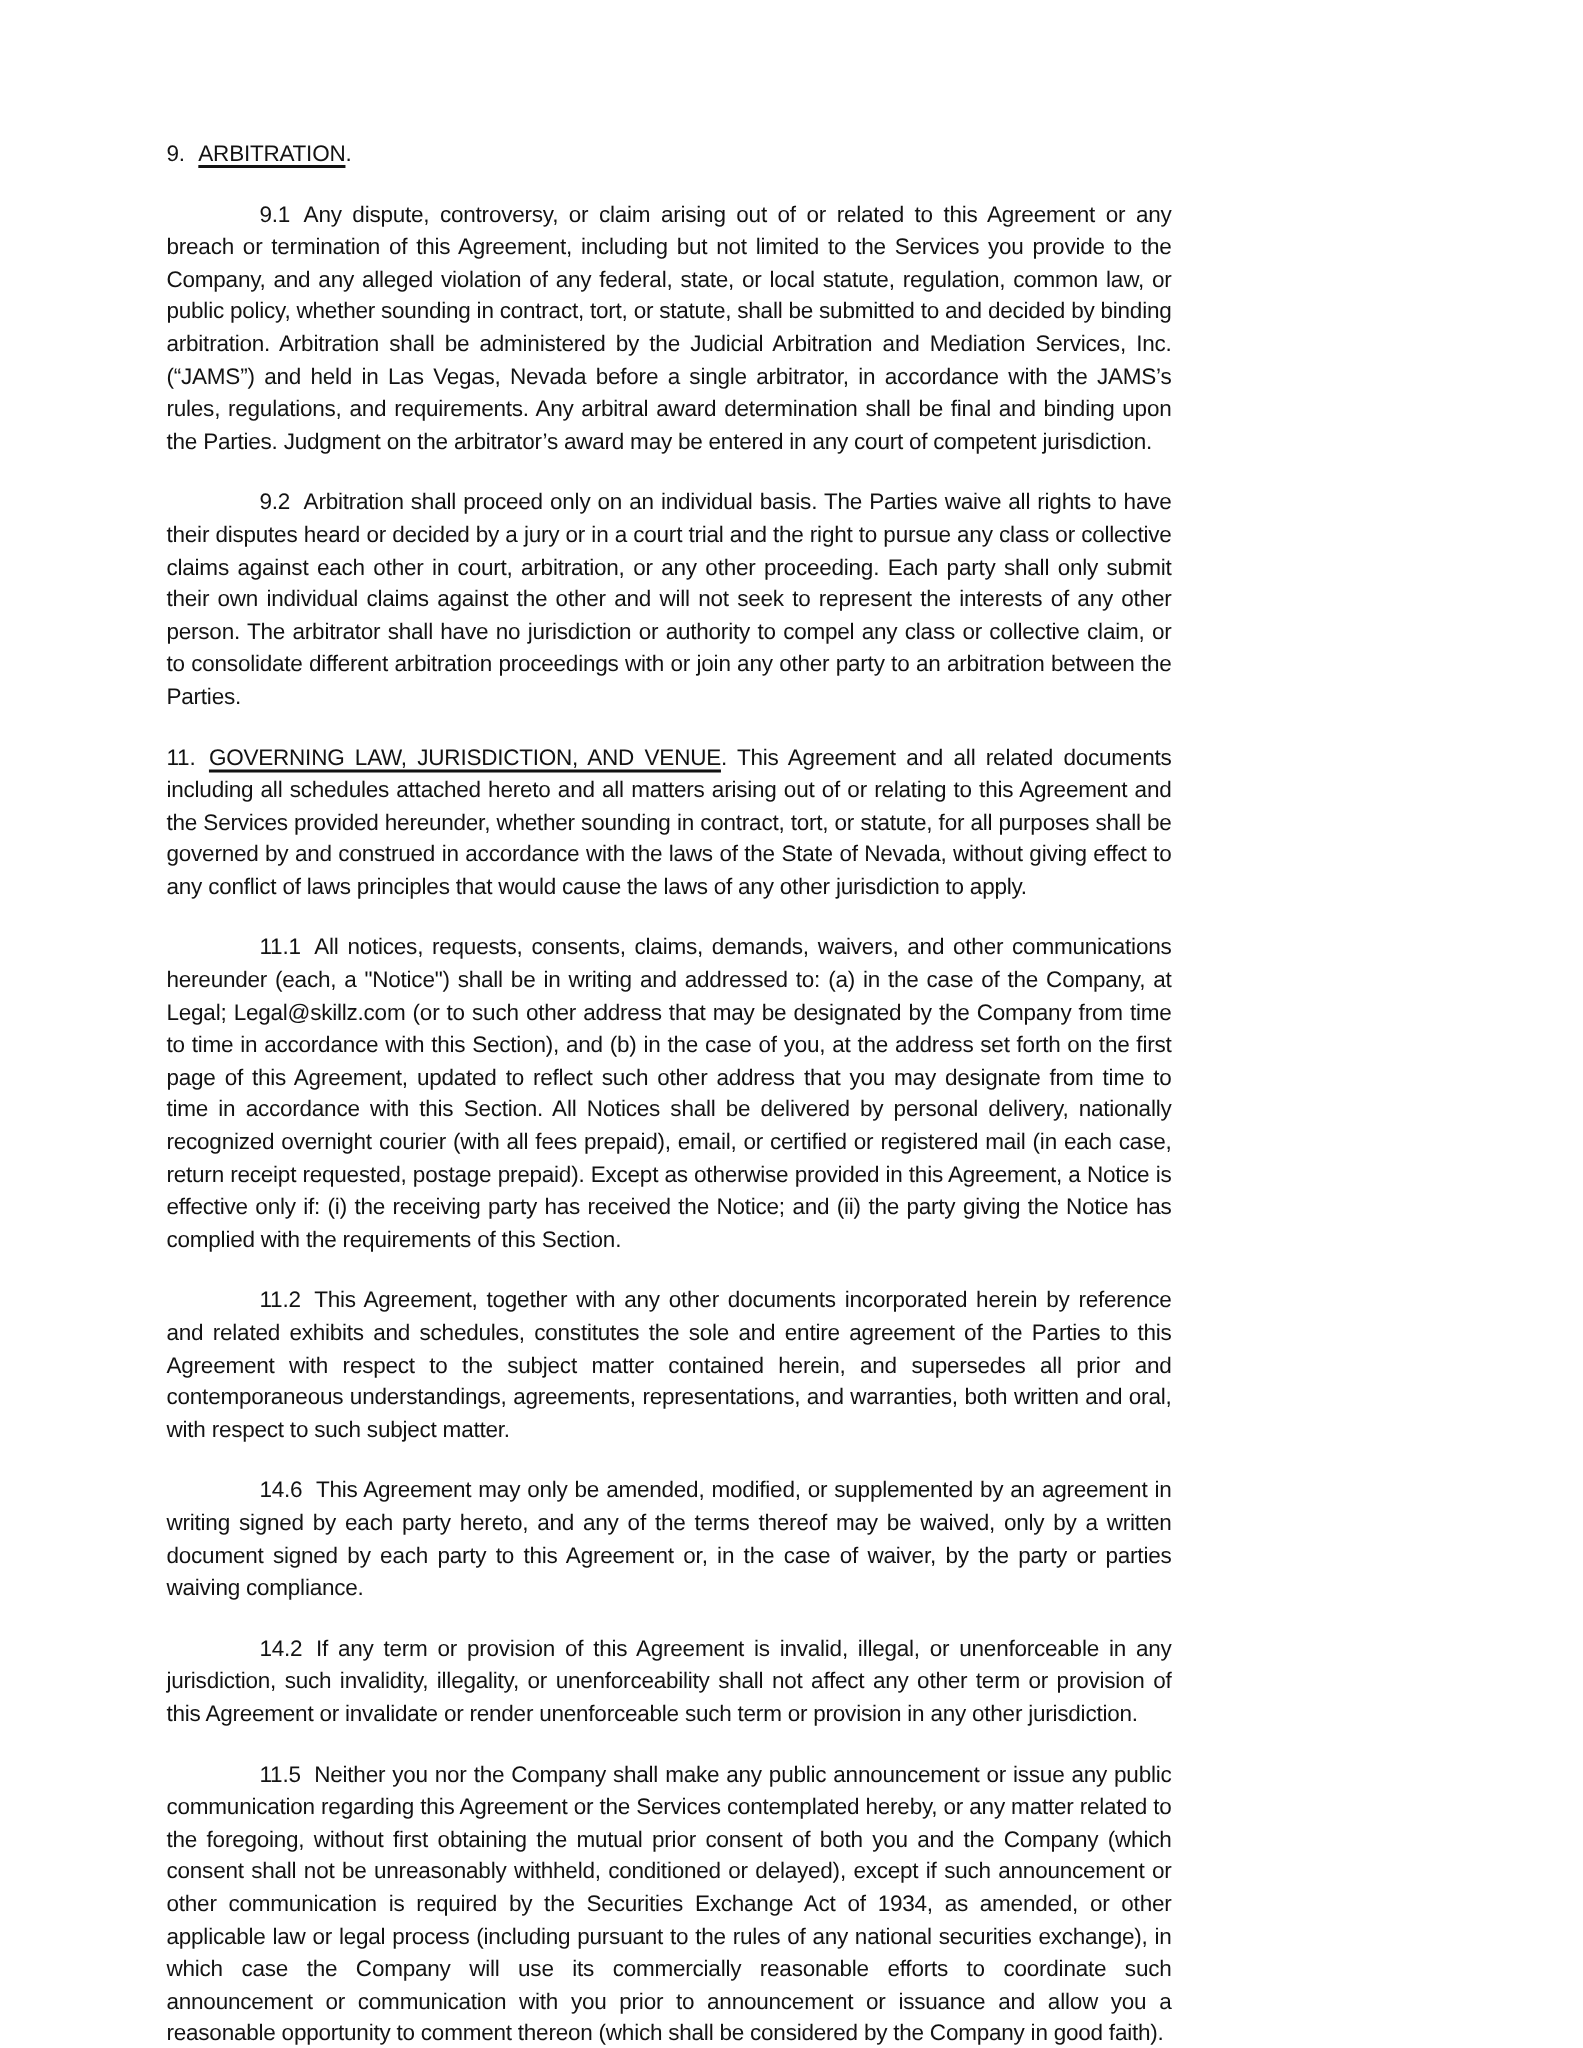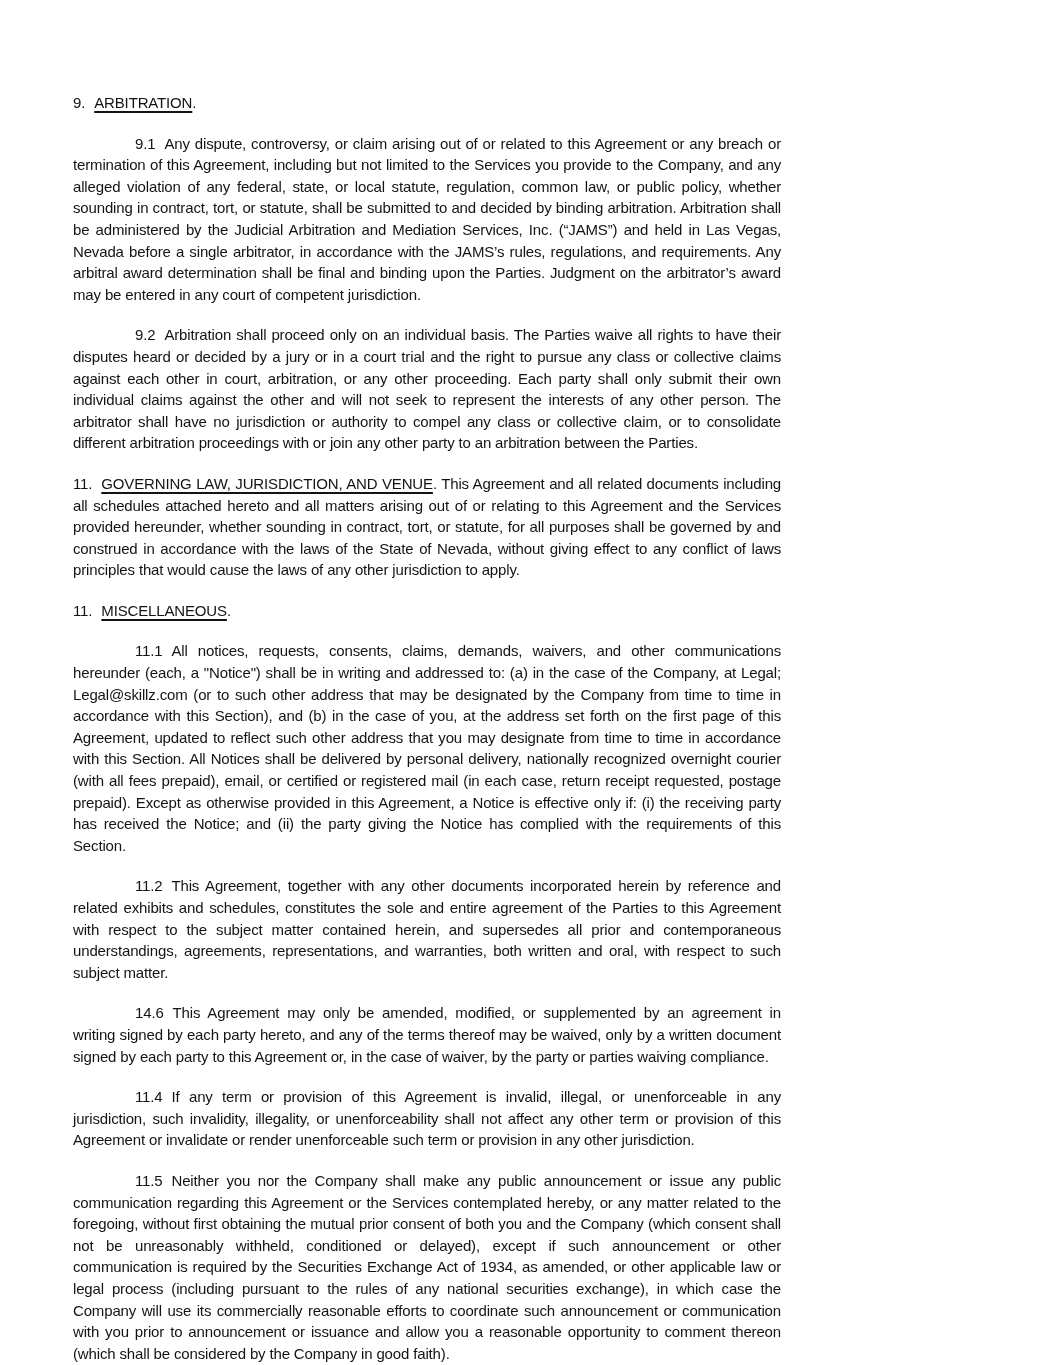--- a/index.html
+++ b/index.html
@@ -6,21 +6,21 @@
     margin: 0;
     padding: 0;
     background: #ffffff;
   }
   .page {
     position: relative;
     width: 873px;
     height: 1365px;
     box-sizing: border-box;
     background: #ffffff;
-    padding: 92px 92px 40px 73px;
+    padding: 92px 92px 40px 111px;
     font-family: "Liberation Sans", "DejaVu Sans", sans-serif;
     font-size: 15px;
     line-height: 21.6px;
     letter-spacing: -0.15px;
     color: #131313;
     overflow: hidden;
   }
   p {
     margin: 0 0 19px 0;
     text-align: justify;
@@ -51,37 +51,34 @@
   </p>
 
   <p class="clause">
     <span class="num">9.2</span><span>Arbitration shall proceed only on an individual basis. The Parties waive all rights to have their disputes heard or decided by a jury or in a court trial and the right to pursue any class or collective claims against each other in court, arbitration, or any other proceeding. Each party shall only submit their own individual claims against the other and will not seek to represent the interests of any other person. The arbitrator shall have no jurisdiction or authority to compel any class or collective claim, or to consolidate different arbitration proceedings with or join any other party to an arbitration between the Parties.</span>
   </p>
 
   <p>
     <span class="num">11.</span><span class="u">GOVERNING LAW, JURISDICTION, AND VENUE</span><span>.</span> <span>This Agreement and all related documents including all schedules attached hereto and all matters arising out of or relating to this Agreement and the Services provided hereunder, whether sounding in contract, tort, or statute, for all purposes shall be governed by and construed in accordance with the laws of the State of Nevada, without giving effect to any conflict of laws principles that would cause the laws of any other jurisdiction to apply.</span>
   </p>
 
-  <p>
-    <span class="num">11.</span><span class="u">MISCELLANEOUS</span><span>.</span>
-  </p>
 
   <p class="clause">
     <span class="num">11.1</span><span>All notices, requests, consents, claims, demands, waivers, and other communications hereunder (each, a "Notice") shall be in writing and addressed to:  (a) in the case of the Company, at Legal; Legal@skillz.com (or to such other address that may be designated by the Company from time to time in accordance with this Section), and (b) in the case of you, at the address set forth on the first page of this Agreement, updated to reflect such other address that you may designate from time to time in accordance with this Section.  All Notices shall be delivered by personal delivery, nationally recognized overnight courier (with all fees prepaid), email, or certified or registered mail (in each case, return receipt requested, postage prepaid). Except as otherwise provided in this Agreement, a Notice is effective only if: (i) the receiving party has received the Notice; and (ii) the party giving the Notice has complied with the requirements of this Section.</span>
   </p>
 
   <p class="clause">
     <span class="num">11.2</span><span>This Agreement, together with any other documents incorporated herein by reference and related exhibits and schedules, constitutes the sole and entire agreement of the Parties to this Agreement with respect to the subject matter contained herein, and supersedes all prior and contemporaneous understandings, agreements, representations, and warranties, both written and oral, with respect to such subject matter.</span>
   </p>
 
   <p class="clause">
     <span class="num">14.6</span><span>This Agreement may only be amended, modified, or supplemented by an agreement in writing signed by each party hereto, and any of the terms thereof may be waived, only by a written document signed by each party to this Agreement or, in the case of waiver, by the party or parties waiving compliance.</span>
   </p>
 
   <p class="clause">
-    <span class="num">11.4</span><span>If any term or provision of this Agreement is invalid, illegal, or unenforceable in any jurisdiction, such invalidity, illegality, or unenforceability shall not affect any other term or provision of this Agreement or invalidate or render unenforceable such term or provision in any other jurisdiction.</span>
+    <span class="num">14.2</span><span>If any term or provision of this Agreement is invalid, illegal, or unenforceable in any jurisdiction, such invalidity, illegality, or unenforceability shall not affect any other term or provision of this Agreement or invalidate or render unenforceable such term or provision in any other jurisdiction.</span>
   </p>
 
   <p class="clause">
     <span class="num">11.5</span><span>Neither you nor the Company shall make any public announcement or issue any public communication regarding this Agreement or the Services contemplated hereby, or any matter related to the foregoing, without first obtaining the mutual prior consent of both you and the Company (which consent shall not be unreasonably withheld, conditioned or delayed), except if such announcement or other communication is required by the Securities Exchange Act of 1934, as amended, or other applicable law or legal process (including pursuant to the rules of any national securities exchange), in which case the Company will use its commercially reasonable efforts to coordinate such announcement or communication with you prior to announcement or issuance and allow you a reasonable opportunity to comment thereon (which shall be considered by the Company in good faith).</span>
   </p>
 
 </div>
 
 </body></html>

